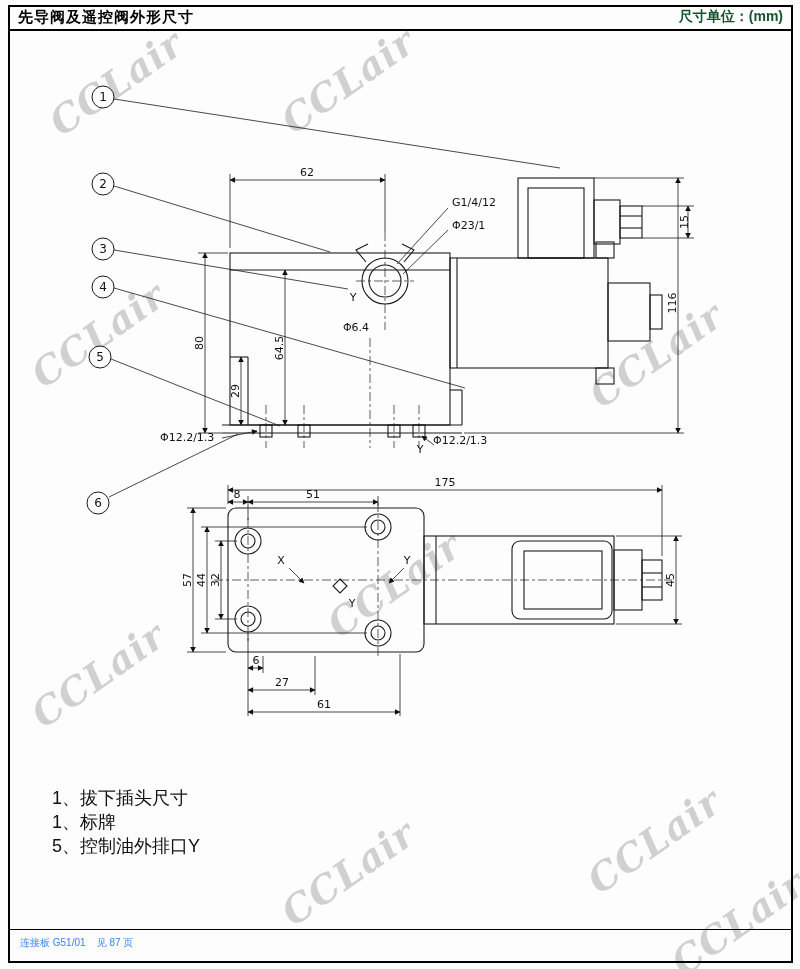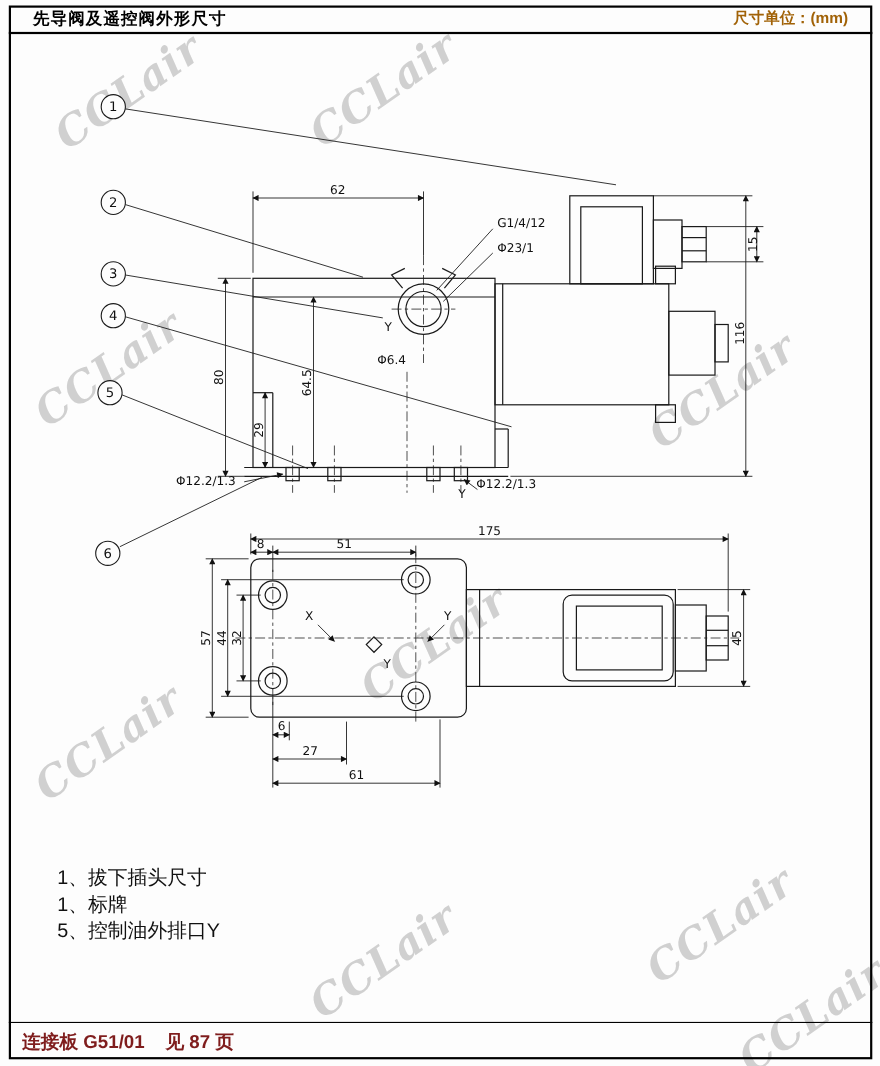--- a/index.html
+++ b/index.html
@@ -4,41 +4,41 @@
 <style>
   * { margin:0; padding:0; box-sizing:border-box; }
   html,body { background:#ffffff; font-family:"Liberation Sans", sans-serif; }
   .page { position:relative; width:800px; height:969px; background:#fdfdfd; overflow:hidden; }
 
   .page-border { position:absolute; left:8px; top:5px; right:7px; bottom:6px;
                  border:2px solid #000; z-index:2; pointer-events:none; }
 
   .header { position:absolute; left:8px; right:7px; top:5px; height:26px;
             display:flex; justify-content:space-between; align-items:center;
-            padding:0 22px; border-bottom:2px solid #000; z-index:3; background:transparent; }
+            padding:0 10px; border-bottom:2px solid #000; z-index:3; background:transparent; }
   .header .title { font-weight:bold; font-size:15px; color:#000; letter-spacing:1px; }
-  .header .units { font-weight:bold; font-size:14px; color:#a16207; }
+  .header .units { font-weight:bold; font-size:14px; color:#14532d; }
 
   .wm { position:absolute; z-index:0; font-family:"DejaVu Serif", serif;
         font-style:italic; font-weight:bold; font-size:38px; color:#c6c6c6;
         transform:rotate(-35deg); opacity:.8; letter-spacing:1px; }
   .wm1{left:40px;top:60px}  .wm2{left:272px;top:58px}  .wm3{left:22px;top:312px}
   .wm4{left:580px;top:332px}.wm5{left:318px;top:562px} .wm6{left:22px;top:652px}
   .wm7{left:272px;top:850px}.wm8{left:578px;top:818px} .wm9{left:662px;top:900px}
 
   svg.drawing { position:absolute; left:0; top:0; z-index:1; }
   svg.drawing text { font-family:"DejaVu Sans", sans-serif; font-size:11px; fill:#111; }
   svg.drawing text.co { font-size:12px; }
 
   .notes { position:absolute; left:52px; top:786px; z-index:3;
            font-size:18px; color:#111; line-height:24px; }
   .footer-rule { position:absolute; left:8px; right:7px; top:929px;
                  border-top:1.5px solid #000; z-index:3; }
   .footer { position:absolute; left:20px; top:936px; z-index:3;
-            font-size:17px; color:#7f1d1d; white-space:pre;font-weight:bold; }
+            font-size:10px; color:#3b82f6; white-space:pre; }
 </style>
 </head>
 <body>
 
 <div class="page">
 
   <div class="wm wm1">CCLair</div>
   <div class="wm wm2">CCLair</div>
   <div class="wm wm3">CCLair</div>
   <div class="wm wm4">CCLair</div>

